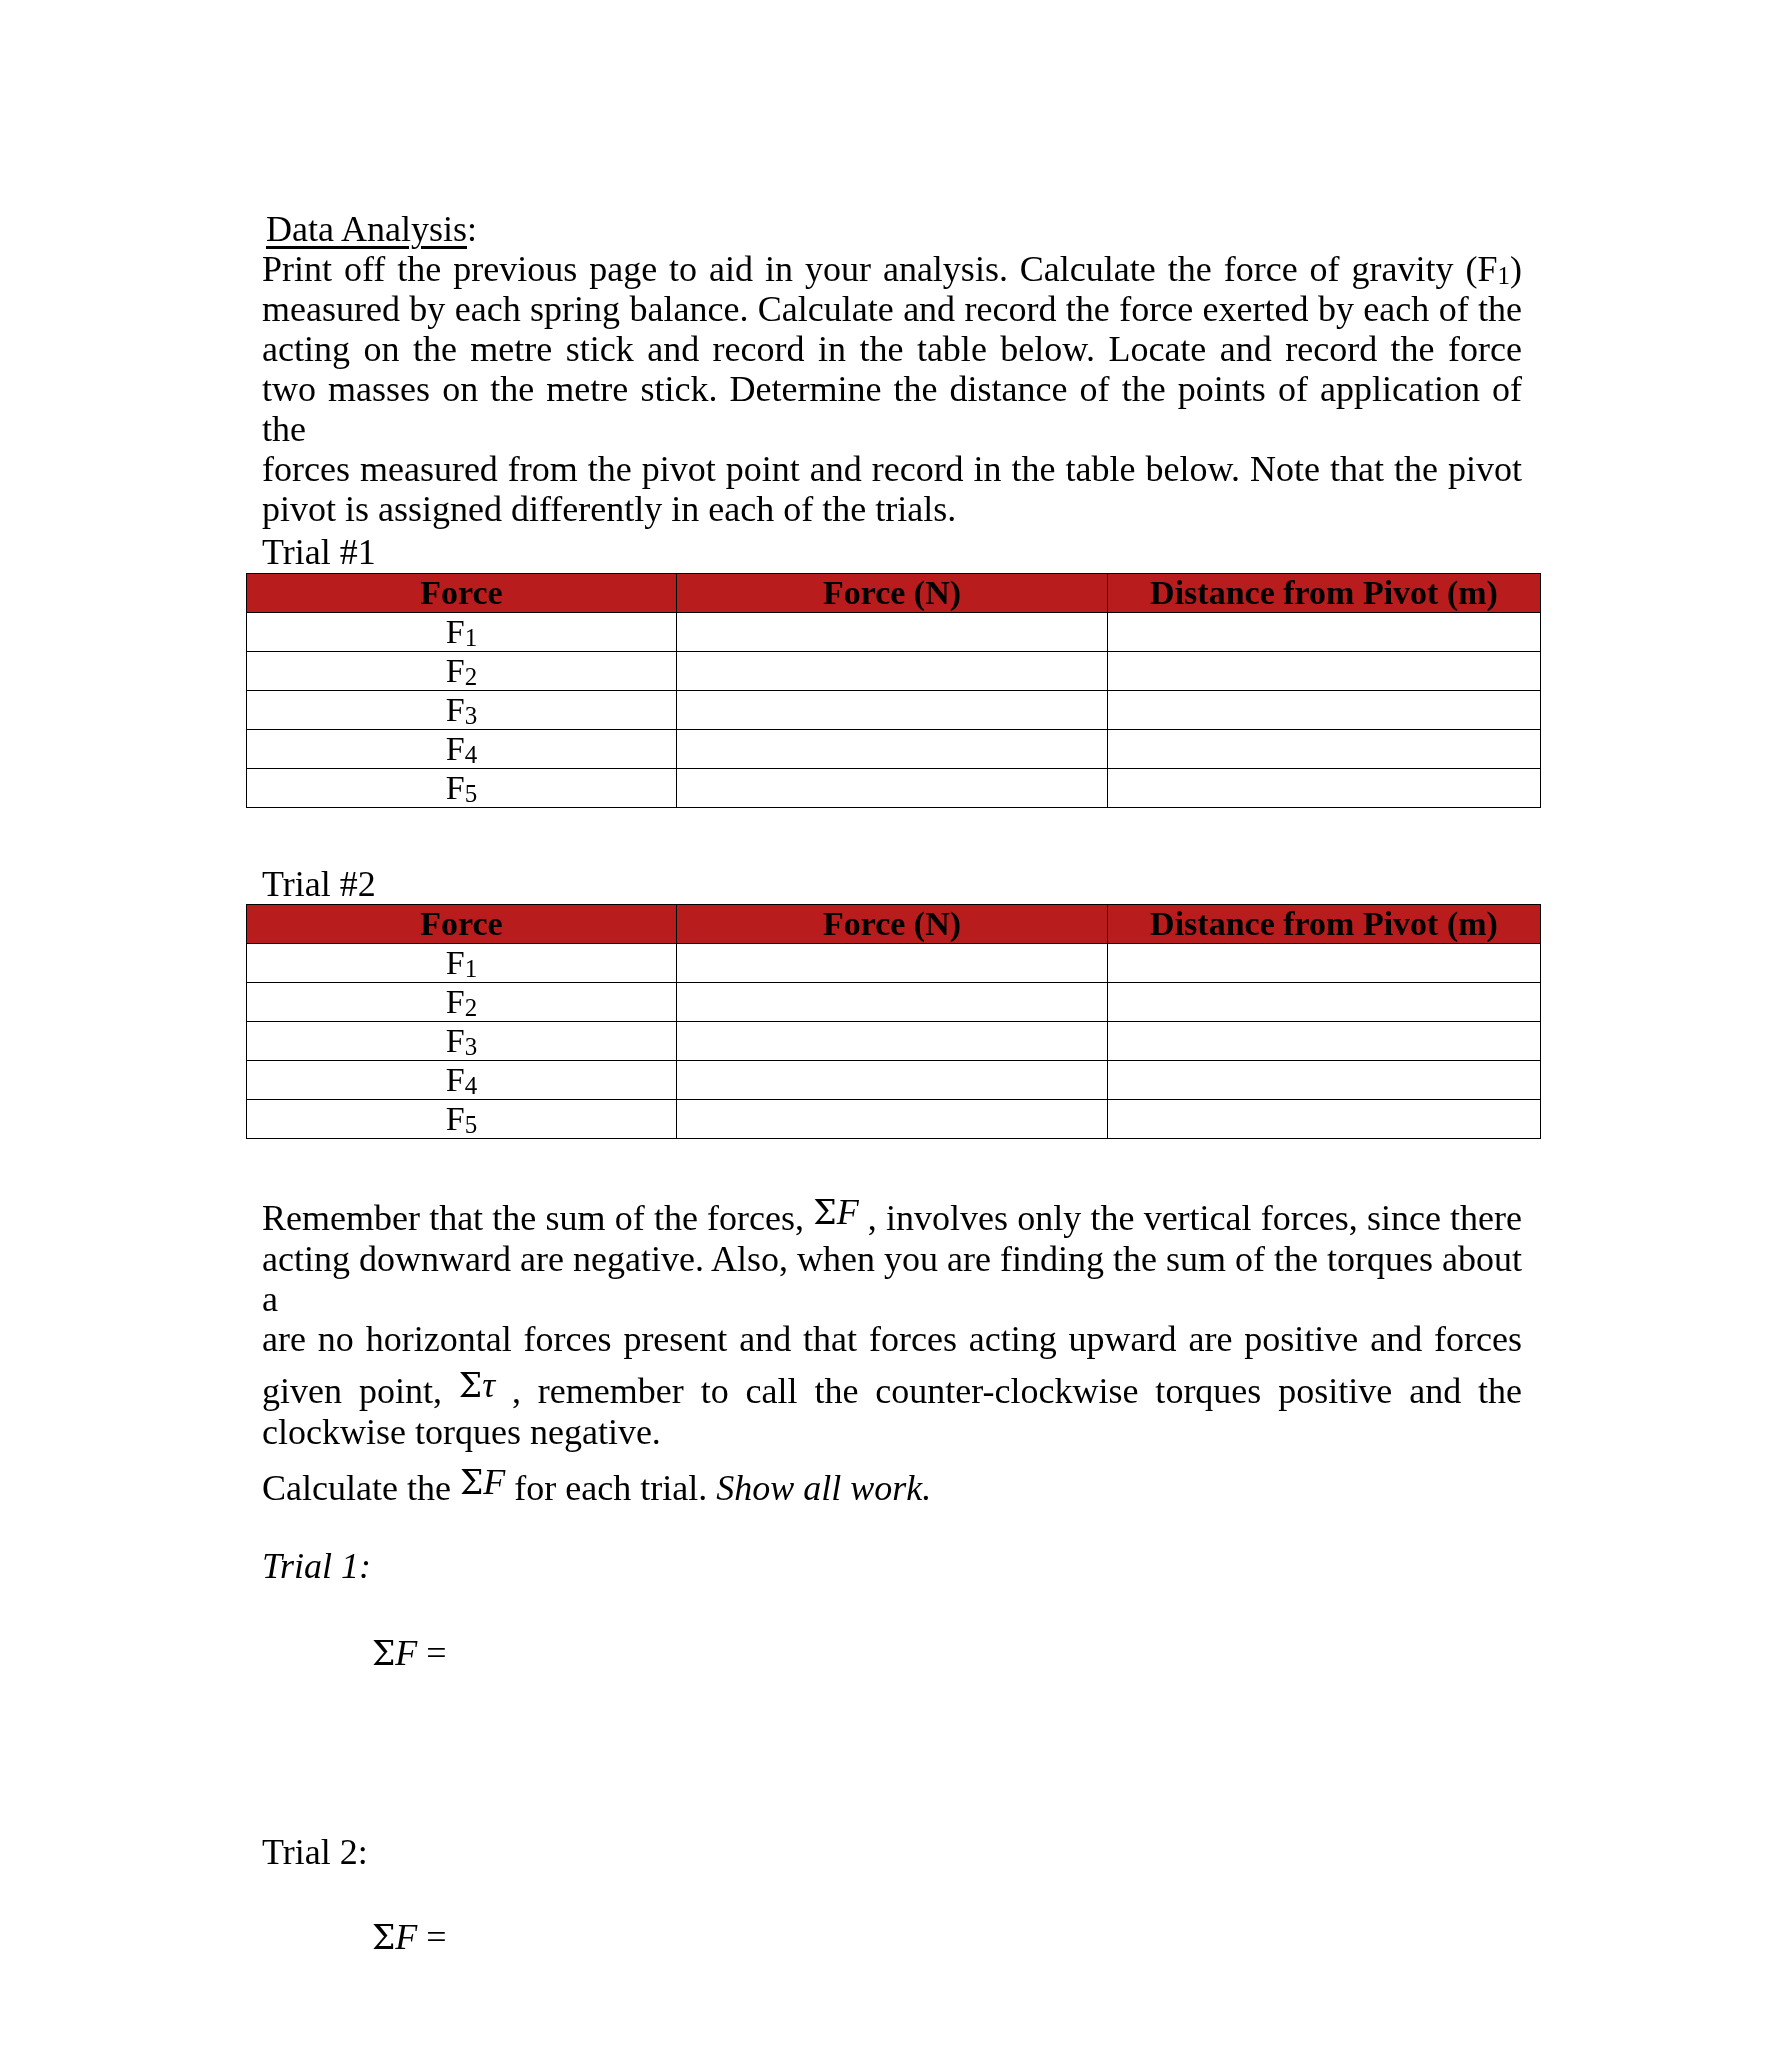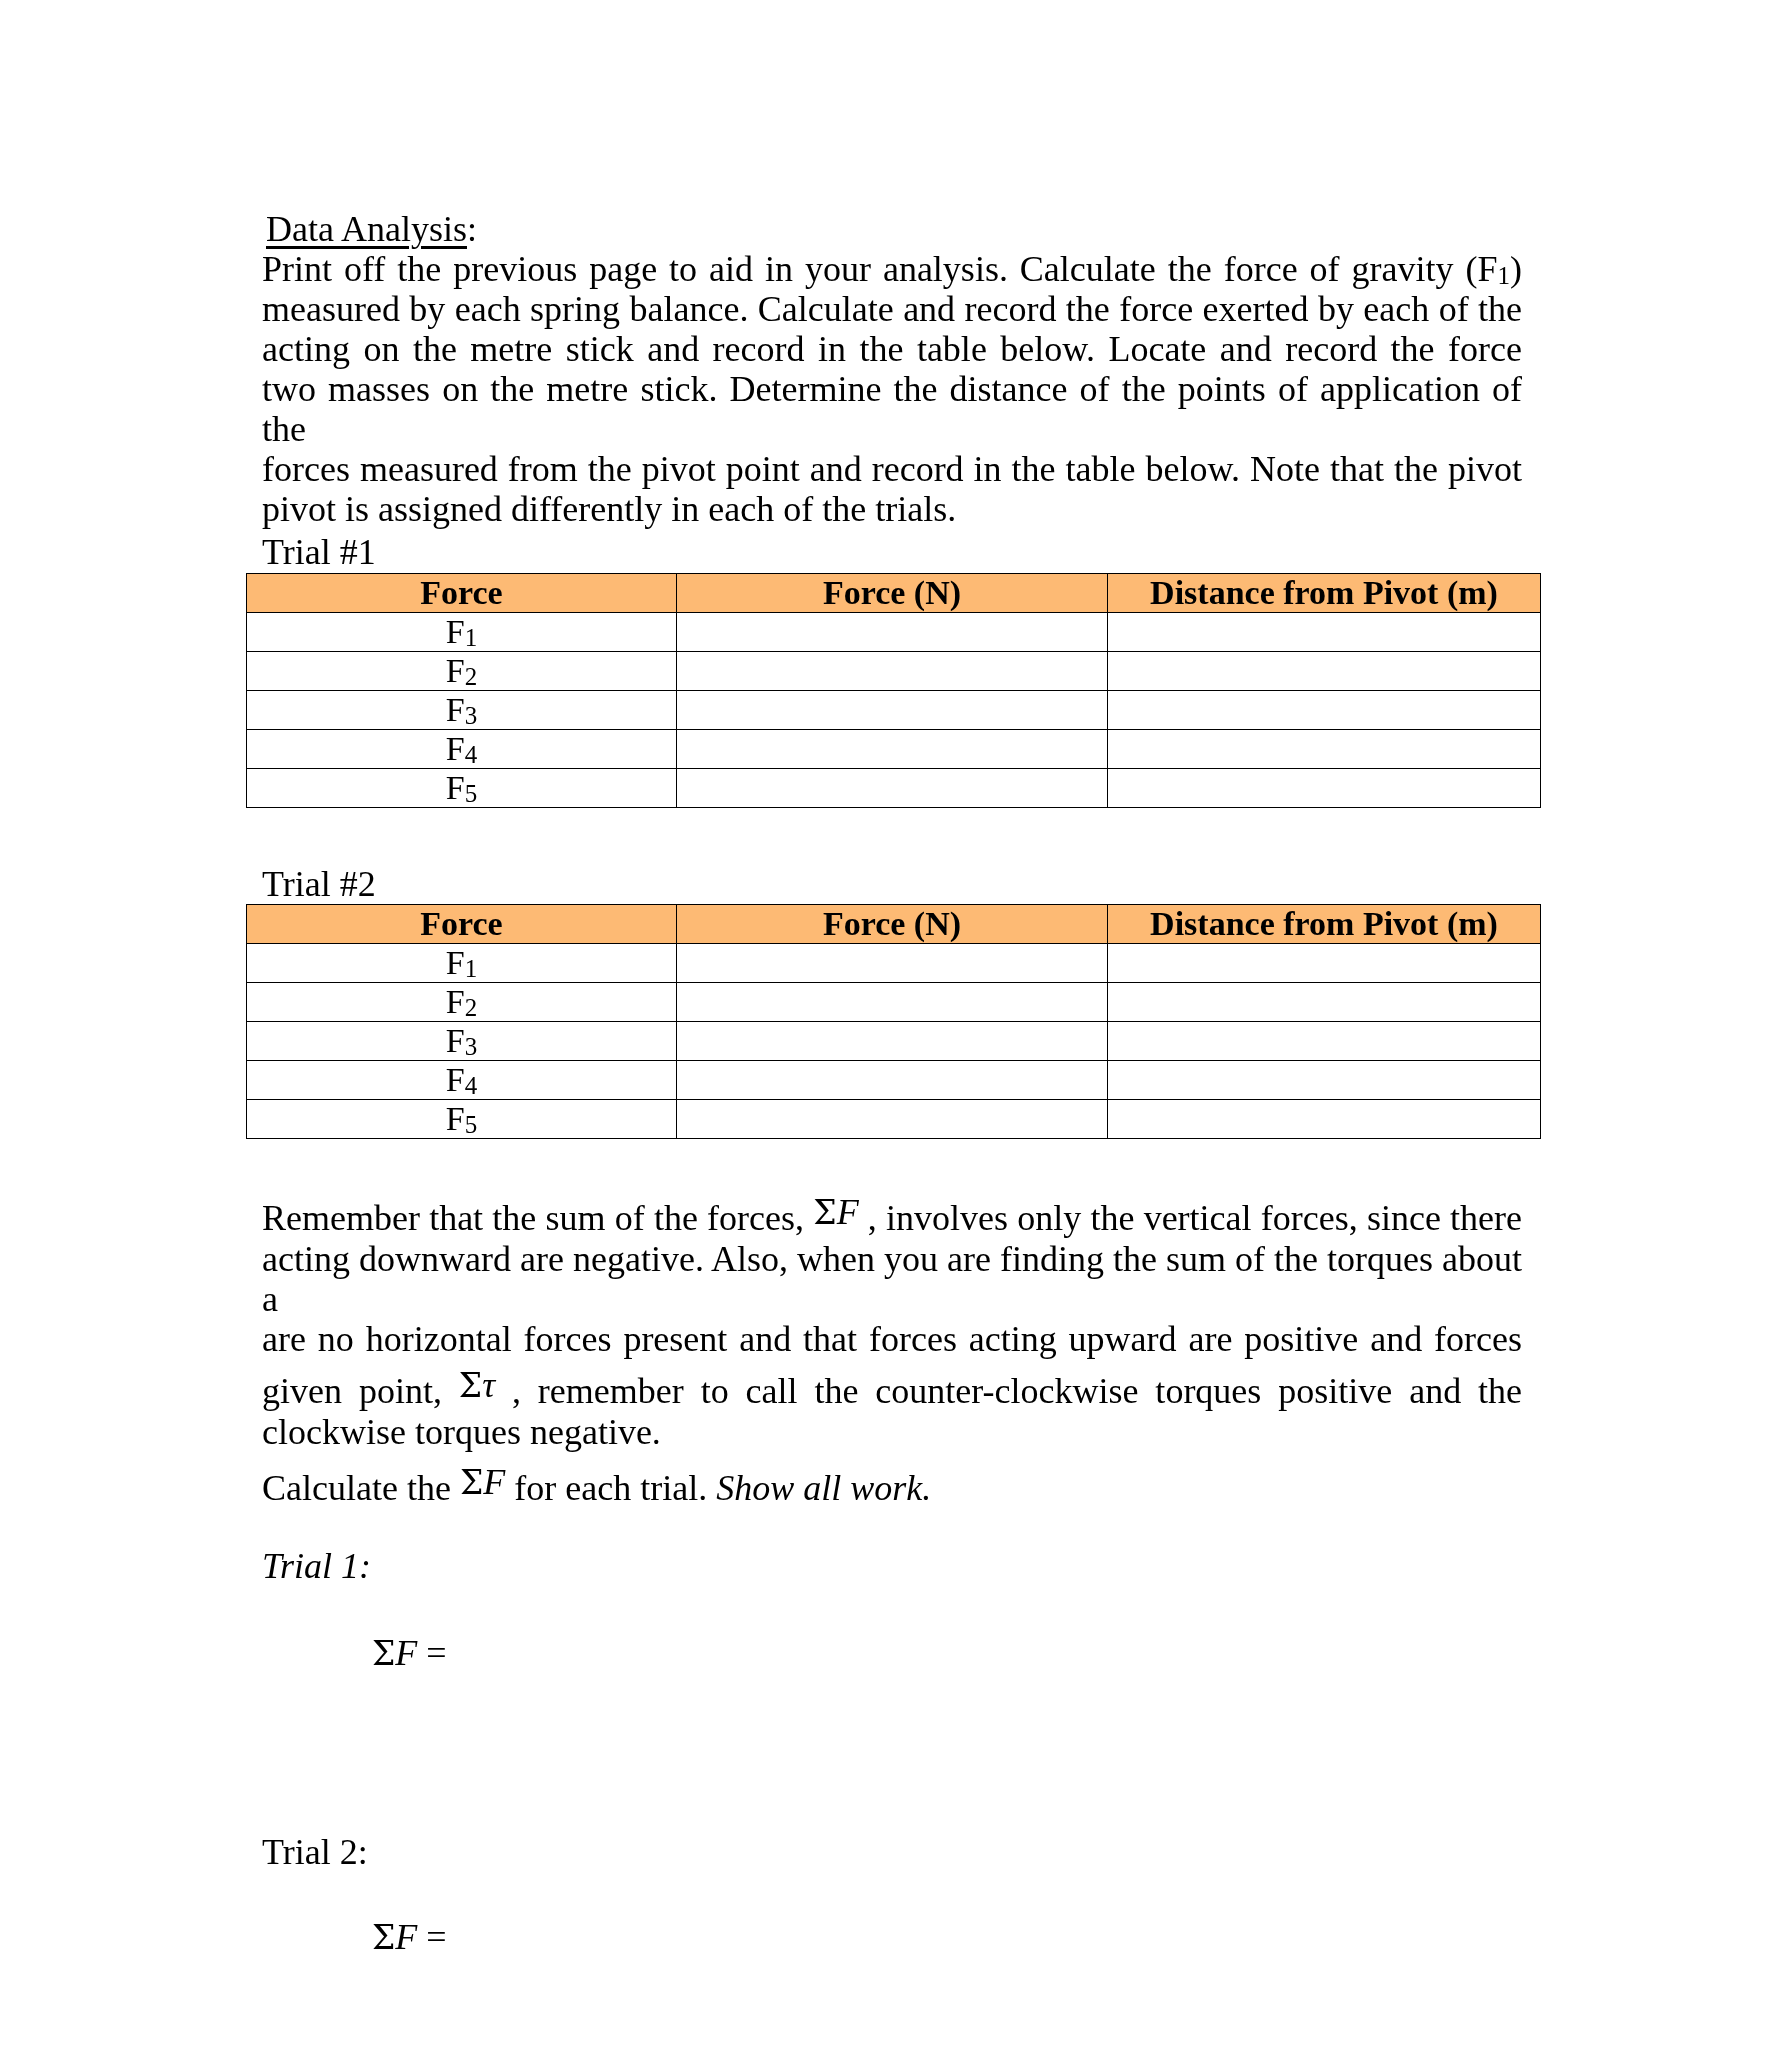--- a/index.html
+++ b/index.html
@@ -7,21 +7,21 @@
          font-family:"Liberation Serif", "DejaVu Serif", serif; color:#000; }
   .abs { position:absolute; }
   .para { left:262px; width:1260px; font-size:36px; line-height:40px; text-align:justify; }
   .title { left:266px; top:209px; font-size:36px; line-height:40px; }
   .title .u { text-decoration:underline; text-decoration-thickness:2.5px; text-underline-offset:5px; }
   .intro { top:249px; text-align-last:left; }
   .trial-label { left:262px; font-size:36px; line-height:40px; }
   table.data { position:absolute; left:246px; width:1294px; border-collapse:collapse; table-layout:fixed; }
   table.data td, table.data th { border:1.7px solid #000; height:38px; padding:0; text-align:center;
        font-size:34px; line-height:38px; }
-  table.data th { background:#fdba74; font-weight:bold; }
+  table.data th { background:#b91c1c; font-weight:bold; }
   table.data col.c1 { width:430px; }
   table.data col.c2 { width:431px; }
   table.data col.c3 { width:433px; }
   sub.s { font-size:25px; vertical-align:-3.3px; line-height:0; }
   .sigma { font-family:"DejaVu Serif", serif; font-size:33px; position:relative; top:-5.8px; }
   .sym { font-style:italic; position:relative; top:-5.8px; }
   .rem { top:1198px; }
   .calc { left:262px; top:1468px; font-size:36px; line-height:40px; }
   .calc .it { font-style:italic; }
   .trialN { left:262px; font-size:36px; line-height:40px; }

